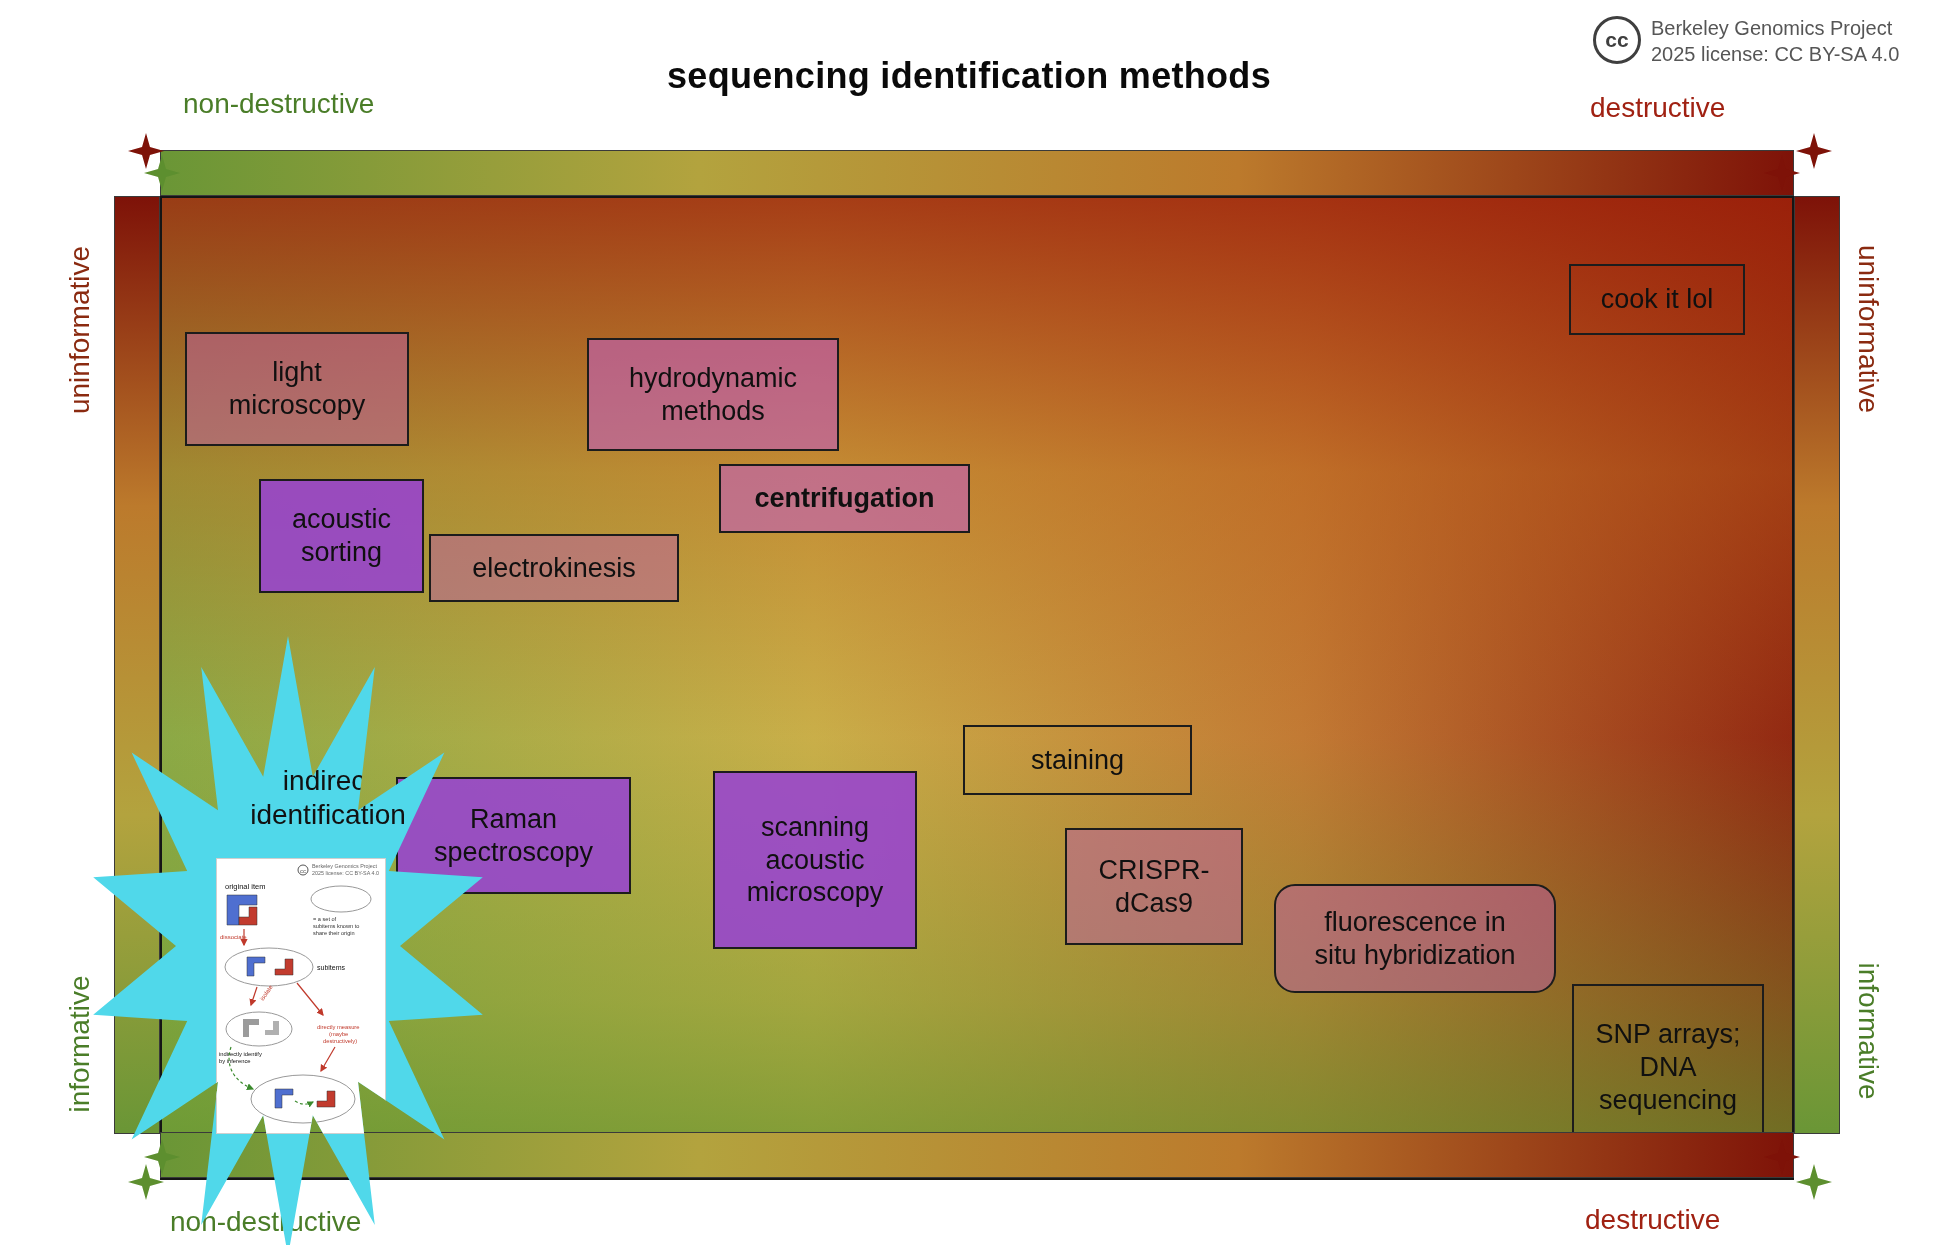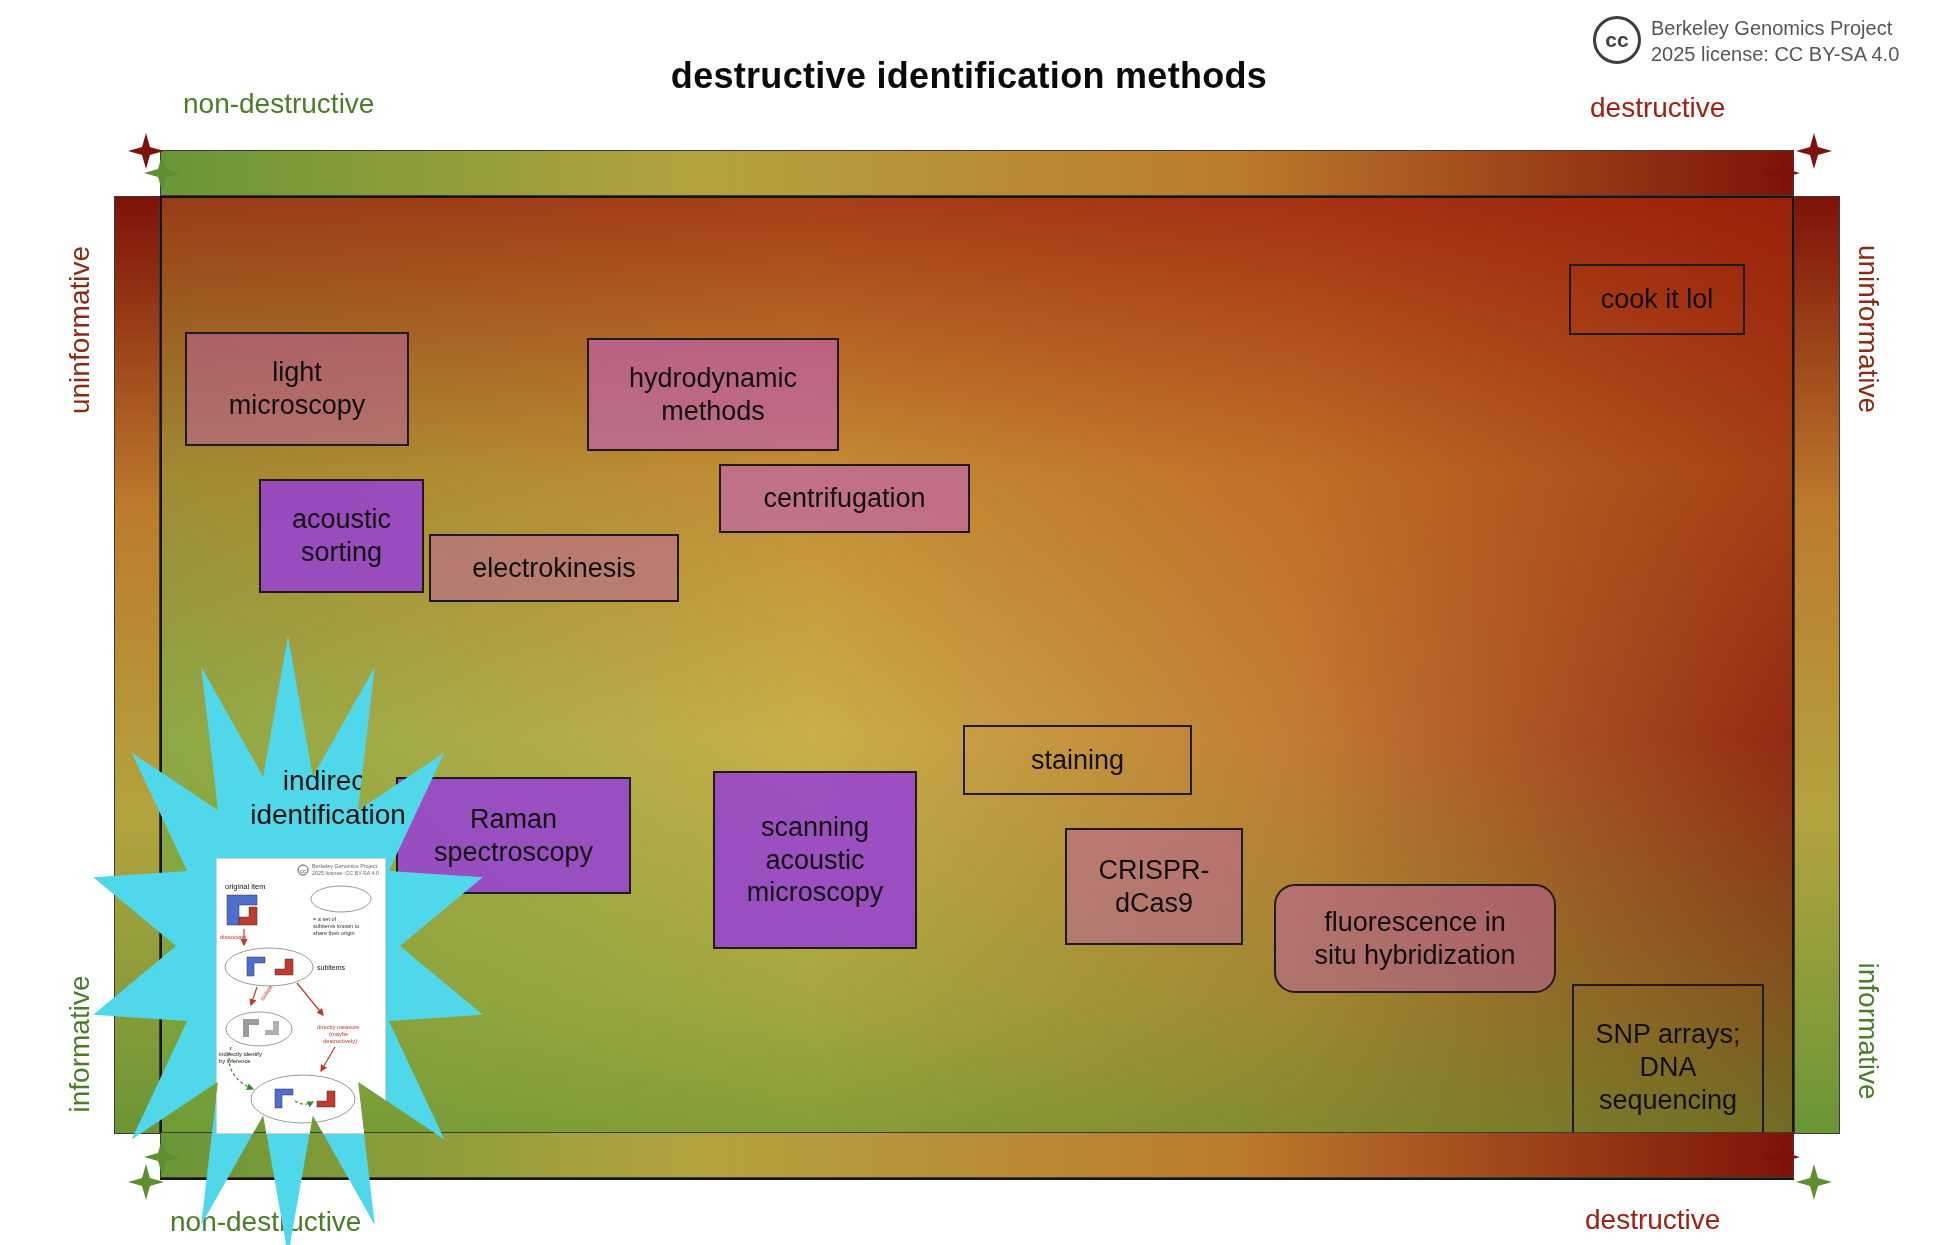--- a/index.html
+++ b/index.html
@@ -68,21 +68,21 @@
     font-size:27px; color:#101010; line-height:1.22; z-index:6; padding:2px;
   }
   .box-purple { background:rgba(150,63,214,0.85); }
   .box-mauve  { background:rgba(187,95,166,0.50); }
   .box-mauve2 { background:rgba(192,96,186,0.62);text-align:center; }
   .box-clear  { background:transparent; }
 
   .m-0  { left:1407px; top:66px;  width:176px; height:71px;  }
   .m-1  { left:23px;   top:134px; width:224px; height:114px; }
   .m-2  { left:425px;  top:140px; width:252px; height:113px; }
-  .m-3  { left:557px;  top:266px; width:251px; height:69px;  }
+  .m-3  { left:557px;  top:266px; width:251px; height:69px;font-weight:bold;  }
   .m-4  { left:97px;   top:281px; width:165px; height:114px; }
   .m-5  { left:267px;  top:336px; width:250px; height:68px;  }
   .m-6  { left:801px;  top:527px; width:229px; height:70px;  }
   .m-7  { left:234px;  top:579px; width:235px; height:117px; }
   .m-8  { left:551px;  top:573px; width:204px; height:178px; }
   .m-9  { left:903px;  top:630px; width:178px; height:117px; }
   .m-10 { left:1112px; top:686px; width:282px; height:109px;border-radius:21px; }
   .m-11 { left:1410px; top:786px; width:192px; height:167px; }
 
   
@@ -101,21 +101,21 @@
   .inset-card {
     position:absolute; left:128px; top:222px; width:170px; height:276px;
     background:#ffffff; border:1px solid #cfcfcf; box-sizing:border-box;
   }
 </style>
 </head>
 <body>
 
 <div class="page">
 
-  <div class="title">destructive identification methods</div>
+  <div class="title">sequencing identification methods</div>
   <div class="cc-badge">
     <span>cc</span>
   </div>
   <div class="attr-text">
     <div>Berkeley Genomics Project</div>
     <div>2025 license: CC BY-SA 4.0</div>
   </div>
 
   <div class="axis green" style="left:183px; top:88px;">non-destructive</div>
   <div class="axis red" style="left:1590px; top:92px;">destructive</div>

